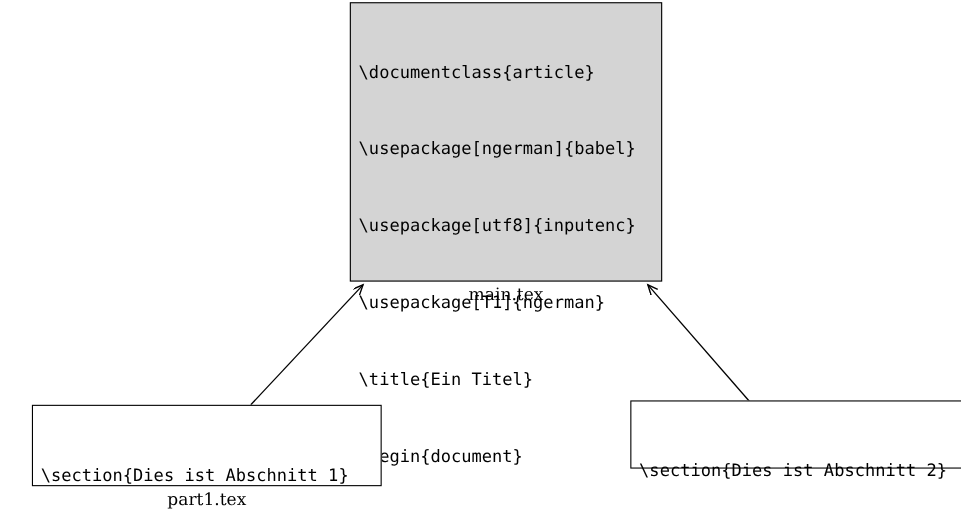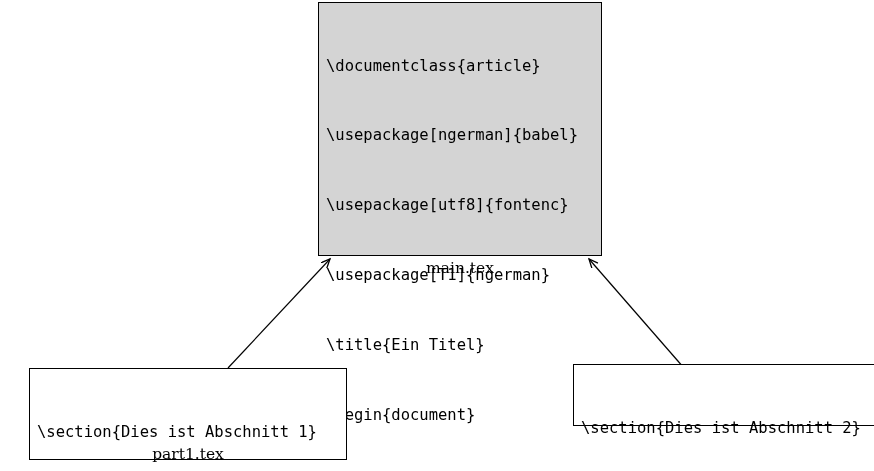--- a/index.html
+++ b/index.html
@@ -40,21 +40,21 @@
     left: 294px;
     top: 2px;
     width: 284px;
     height: 254px;
     background: #d4d4d4;
   }
   #part1-box {
     left: 5px;
     top: 368px;
     width: 318px;
-    height: 92px;
+    height: 74px;
     background: #ffffff;
   }
   #part2-box {
     left: 549px;
     top: 364px;
     width: 318px;
     height: 62px;
     background: #ffffff;
   }
   .code-line {
@@ -95,21 +95,21 @@
         <path d="M0,0 L9,4 L0,8" fill="none" stroke="#000000" stroke-width="1.3"></path>
       </marker>
     </defs>
     <line x1="204" y1="368" x2="306" y2="259" stroke="#000000" stroke-width="1.2" marker-end="url(#ah)"></line>
     <line x1="660" y1="368" x2="565" y2="259" stroke="#000000" stroke-width="1.2" marker-end="url(#ah)"></line>
   </svg>
 
   <div class="code-box" id="main-box">
     <span class="code-line">\documentclass{article}</span>
     <span class="code-line">\usepackage[ngerman]{babel}</span>
-    <span class="code-line">\usepackage[utf8]{fontenc}</span>
+    <span class="code-line">\usepackage[utf8]{inputenc}</span>
     <span class="code-line">\usepackage[T1]{ngerman}</span>
     <span class="code-line">\title{Ein Titel}</span>
     <span class="code-line">\begin{document}</span>
     
     
     
     
     
   </div>
   <div class="caption" id="main-caption">main.tex</div>

